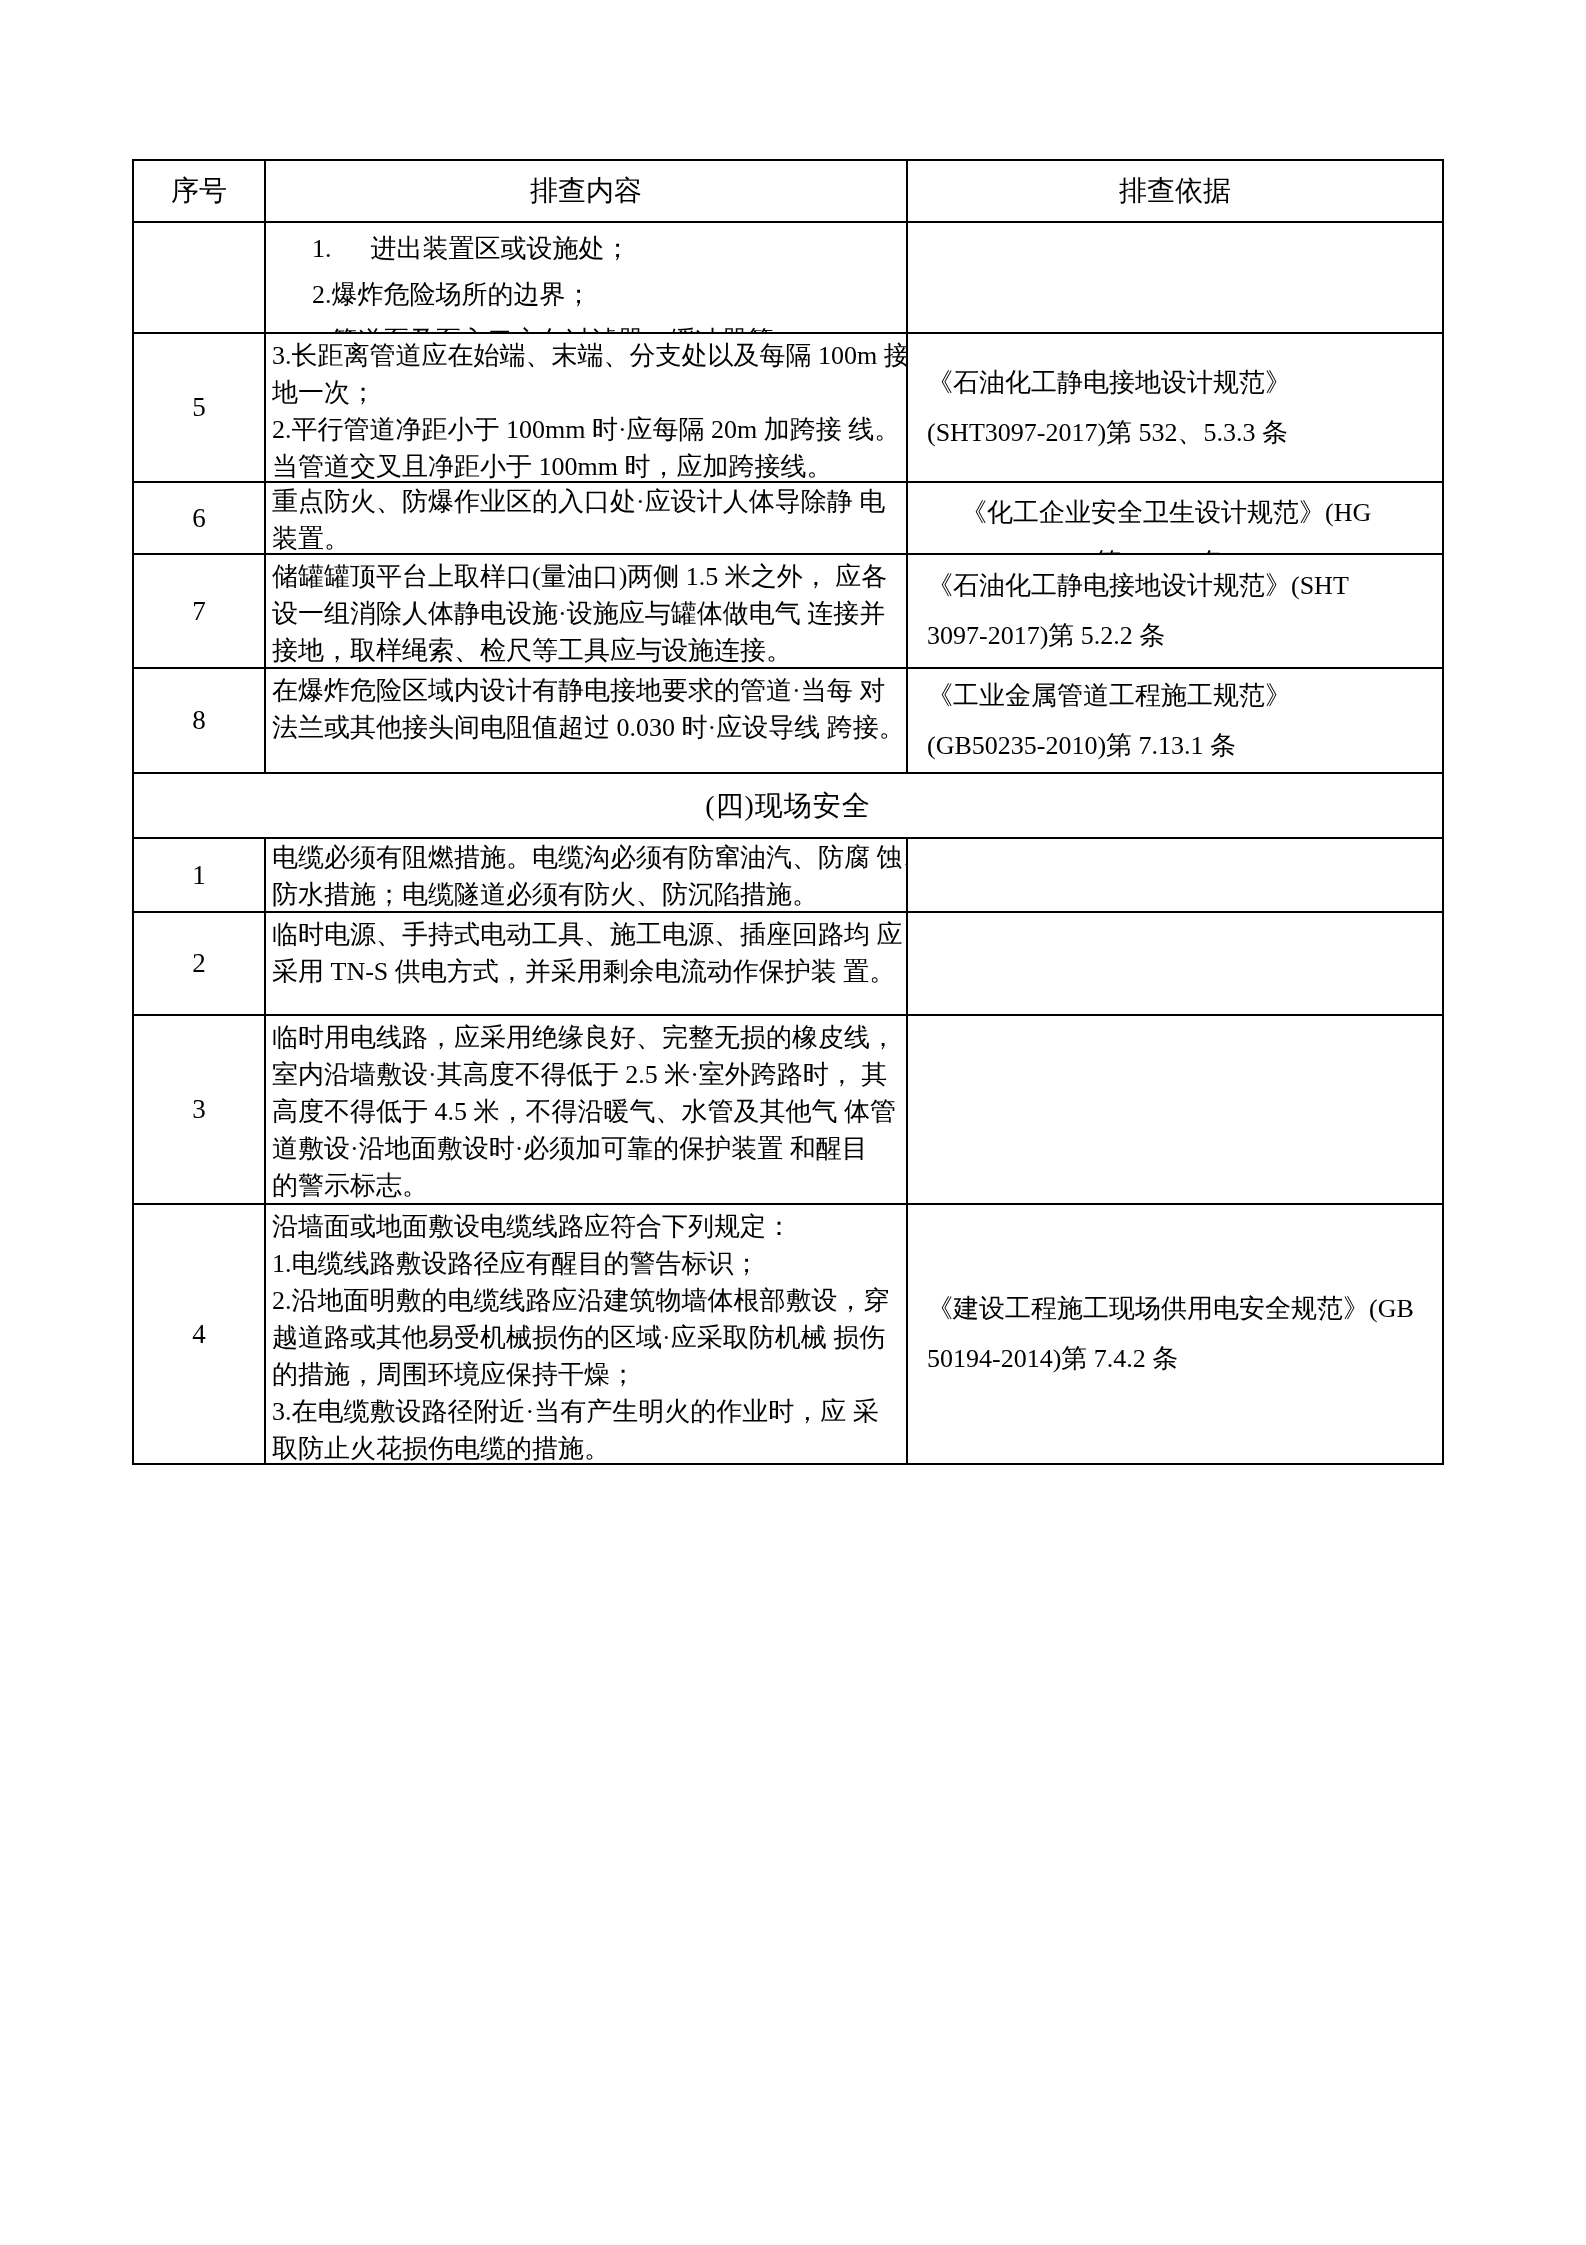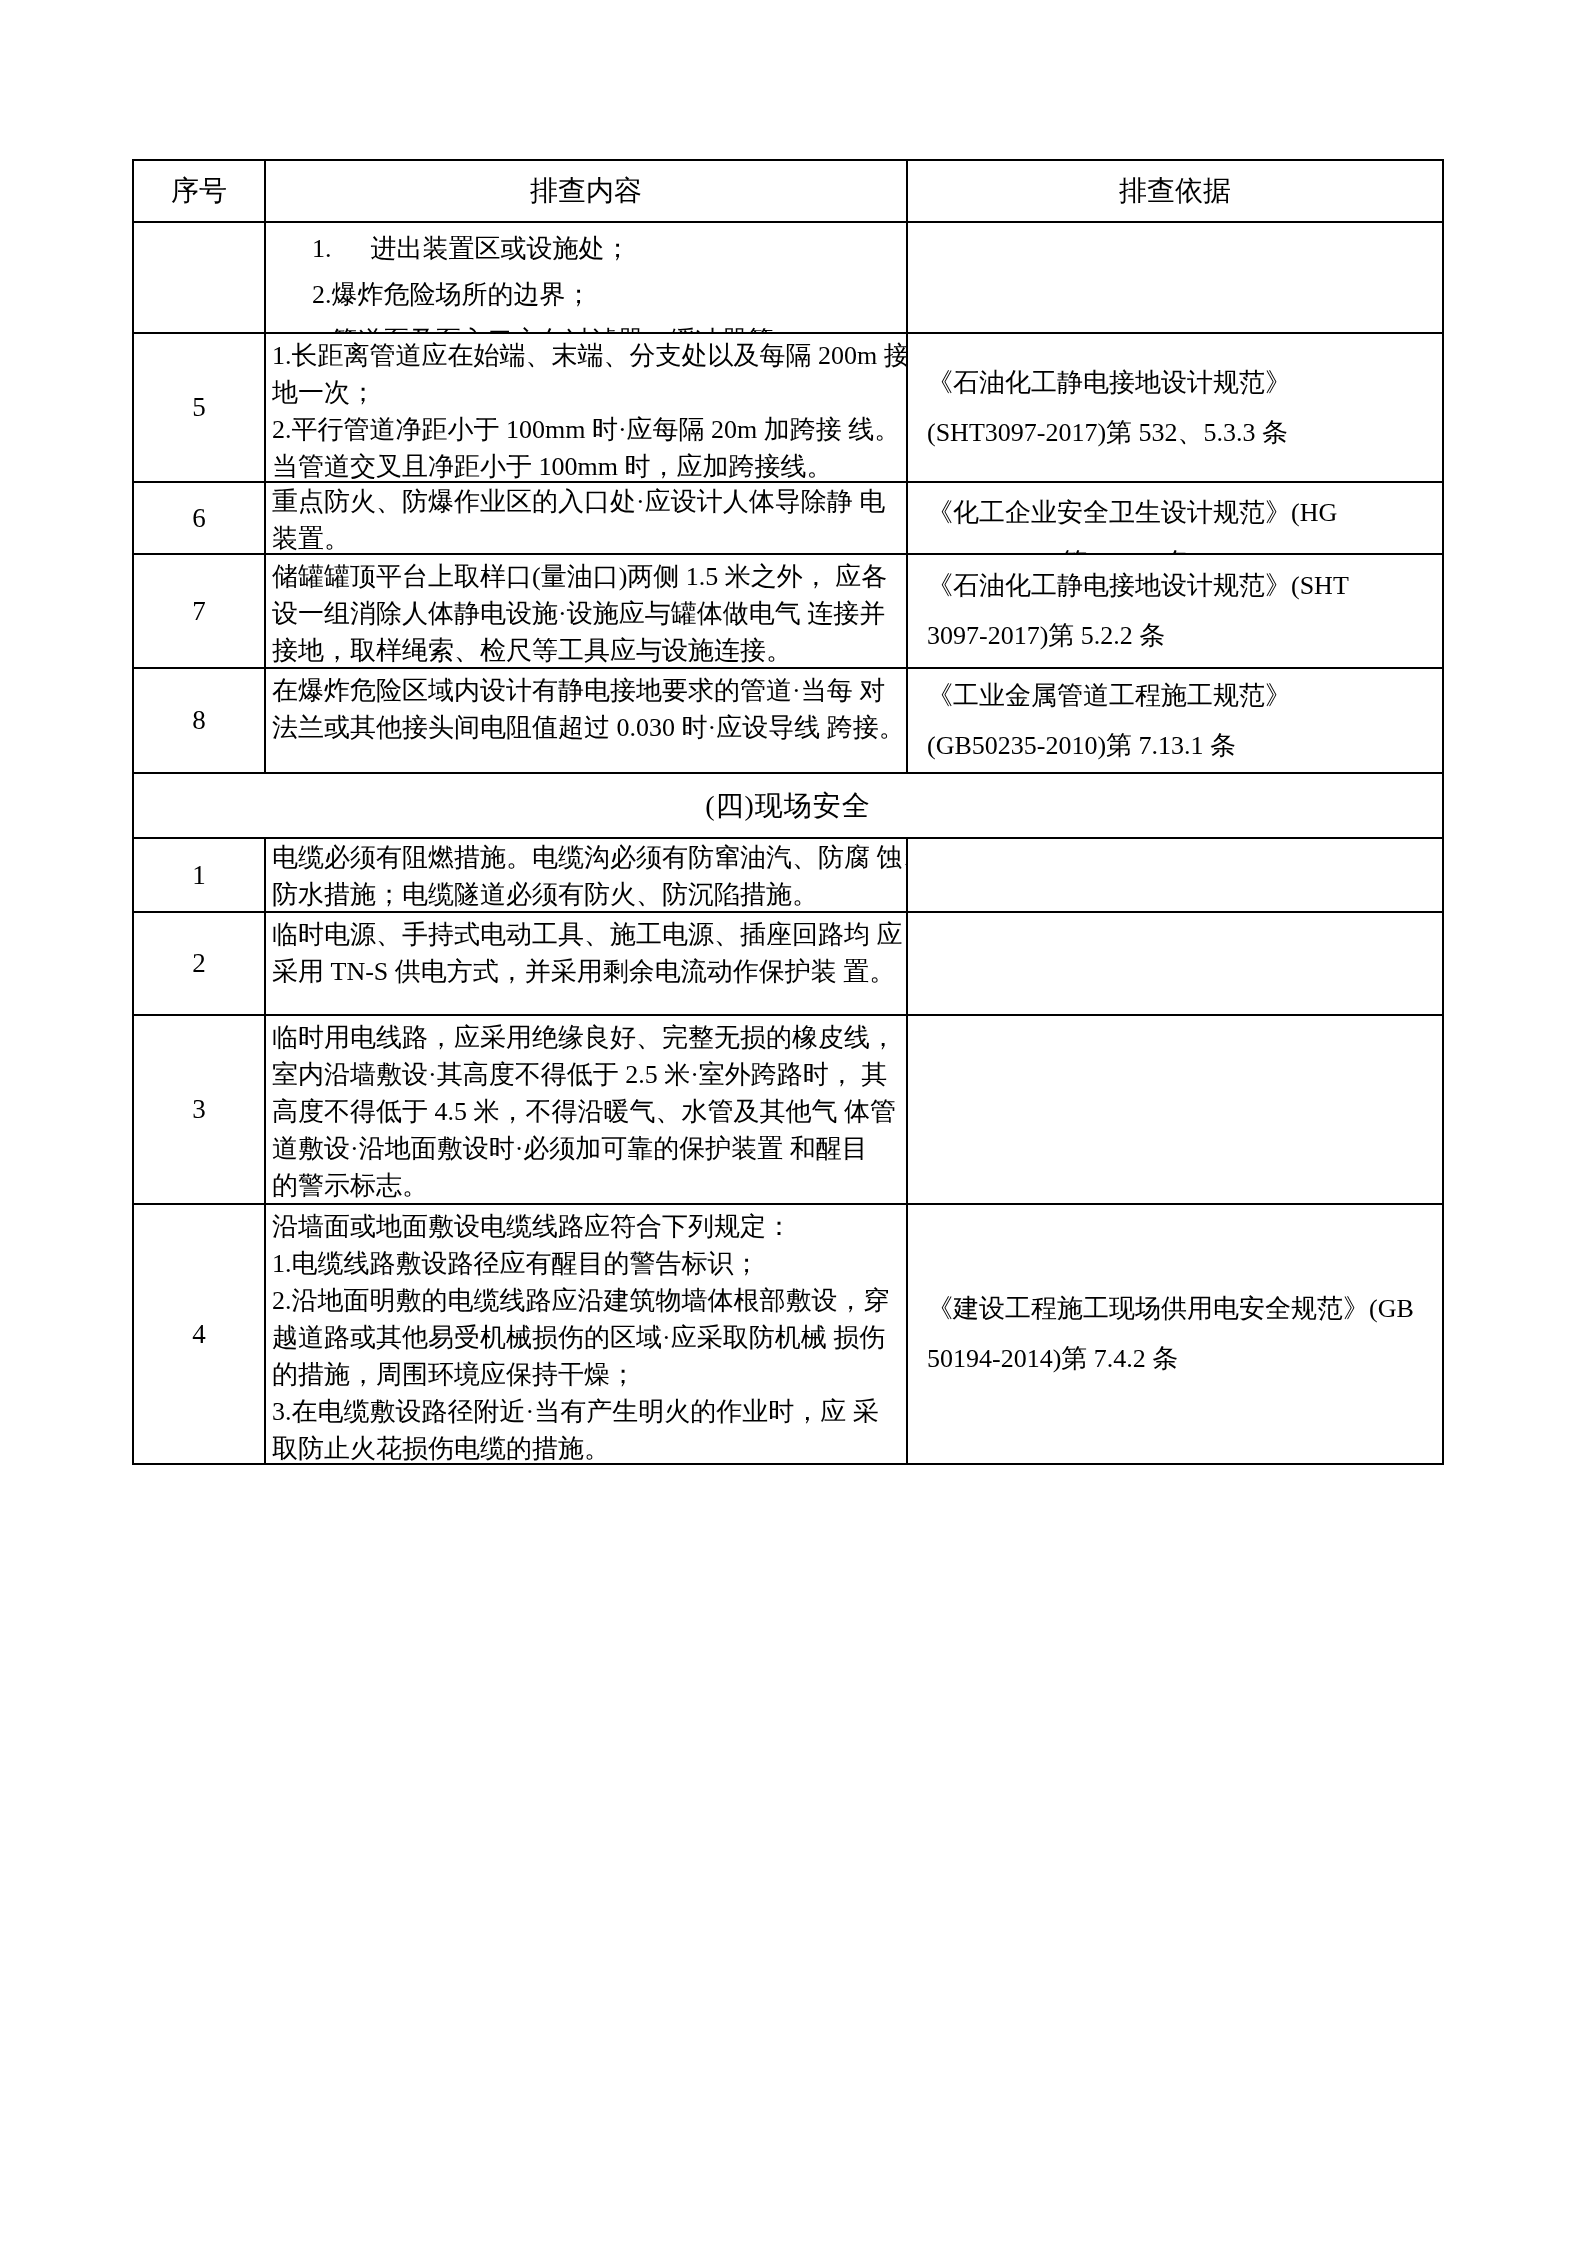--- a/index.html
+++ b/index.html
@@ -31,21 +31,21 @@
   .sec { font-size: 28px; letter-spacing: 1px; }
 
   .lines { font-size: 26px; }
   .content .lines div { white-space: pre; line-height: 37px; }
   .content { padding: 3px 2px 0 6px; }
   .content.loose .lines div { line-height: 46px; margin-left: 40px; }
   .content.tight { padding-top: 0; }
 
   .basis { padding-left: 19px; }
   .basis .lines div { white-space: pre; line-height: 50px; }
-  .basis.clip { padding-top: 5px; }
+  .basis.clip { padding-top: 5px; margin-left: 34px; }
 </style>
 </head>
 <body>
 
 <div class="page">
   <table class="doc">
     <colgroup>
       <col style="width:132px">
       <col style="width:642px">
       <col style="width:536px">
@@ -84,21 +84,21 @@
           </td>
     </tr>
 
     <tr>
       <td>
             <div class="box flexmid ctr no" style="height:147px">5</div>
           </td>
       <td>
             <div class="box content" style="height:144px">
               <div class="lines">
-                <div>1.长距离管道应在始端、末端、分支处以及每隔 200m 接</div>
+                <div>3.长距离管道应在始端、末端、分支处以及每隔 100m 接</div>
                 <div>地一次；</div>
                 <div>2.平行管道净距小于 100mm 时·应每隔 20m 加跨接 线。</div>
                 <div>当管道交叉且净距小于 100mm 时，应加跨接线。</div>
               </div>
             </div>
           </td>
       <td>
             <div class="box basis flexmid" style="height:147px">
               <div class="lines">
                 <div>《石油化工静电接地设计规范》</div>

